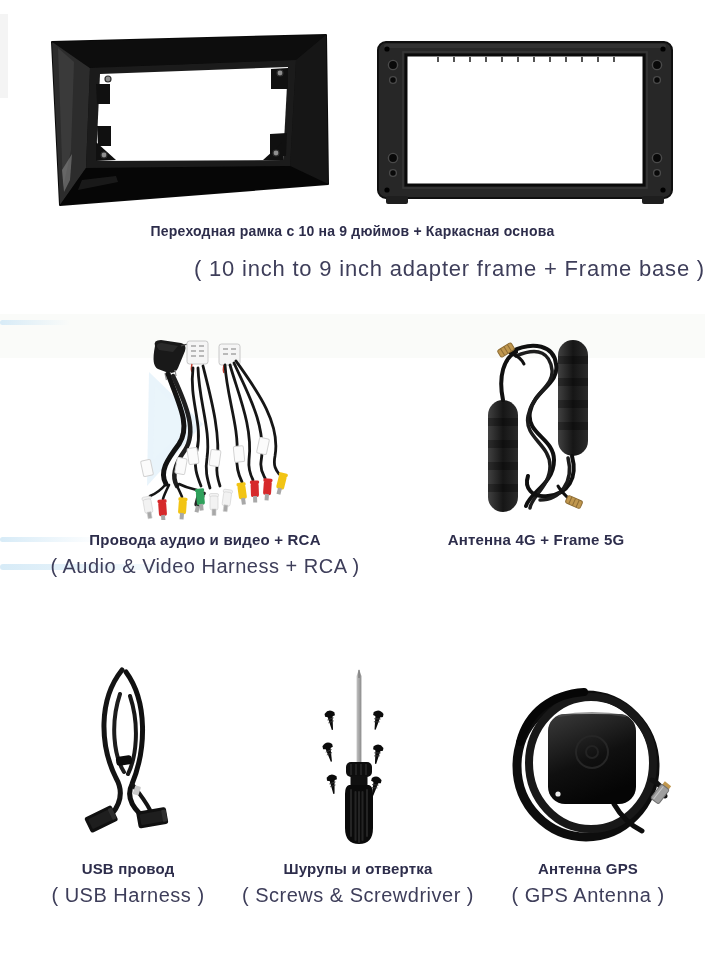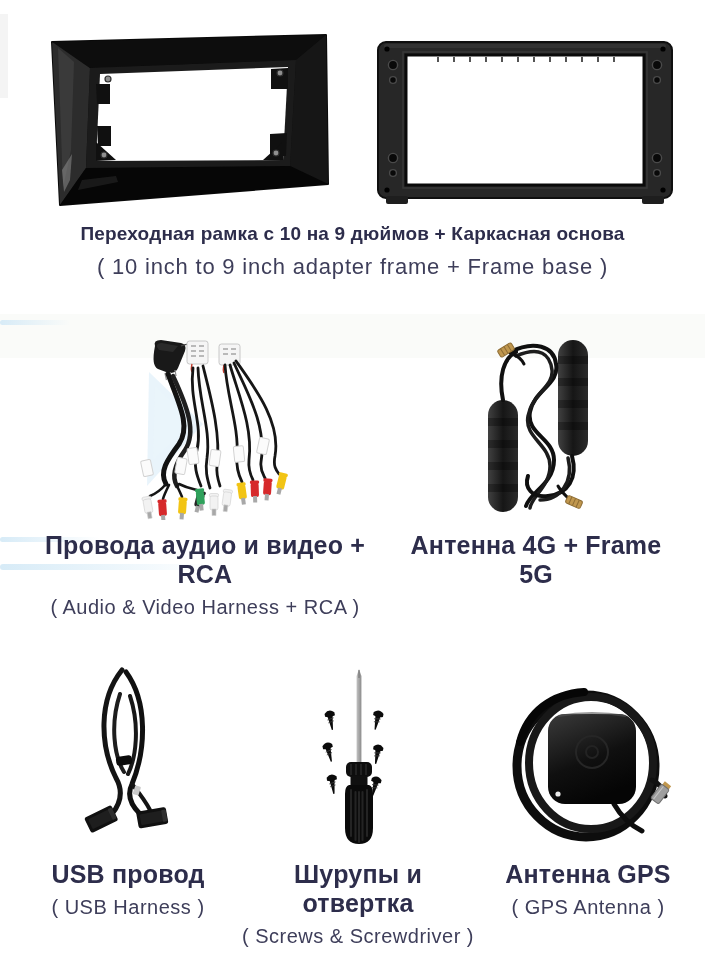--- a/index.html
+++ b/index.html
@@ -3,24 +3,24 @@
 <meta charset="utf-8">
 <style>
   html,body{margin:0;padding:0;background:#ffffff;}
   .canvas{
     position:relative;width:705px;height:970px;background:#ffffff;overflow:hidden;
     font-family:"Liberation Sans", sans-serif;
   }
   .photo{position:absolute;z-index:2;}
   .photo svg{display:block;width:100%;height:100%;}
   .caption{position:absolute;text-align:center;z-index:3;}
-  .caption .ru{font-weight:700;font-size:25px;letter-spacing:.2px;color:var(--text-navy,#2d2d4b);}
+  .caption .ru{font-weight:700;font-size:15px;letter-spacing:.2px;color:var(--text-navy,#2d2d4b);}
   .caption .en{font-weight:400;font-size:20px;letter-spacing:.5px;margin-top:7px;color:var(--text-navy-light,#3e3e5a);}
-  .caption-title .ru{font-size:19px;letter-spacing:.2px;}
-  .caption-title .en{font-size:22px;letter-spacing:.8px;margin-top:9px;}
+  .caption-title .ru{font-size:14px;letter-spacing:.2px;}
+  .caption-title .en{font-size:22px;letter-spacing:.8px;margin-top:17px;text-align:right;}
   .streak{position:absolute;z-index:1;height:5px;border-radius:3px;
     background:linear-gradient(90deg,var(--watermark-blue,#d7ebf7),rgba(215,235,247,0));}
   .bg-band{position:absolute;left:0;top:314px;width:705px;height:44px;background:#f3f4f1;opacity:.4;z-index:0;}
   .corner-patch{position:absolute;left:0;top:14px;width:8px;height:84px;background:#ececec;opacity:.6;z-index:1;}
 </style>
 </head>
 <body>
 
 <div class="canvas">
 

